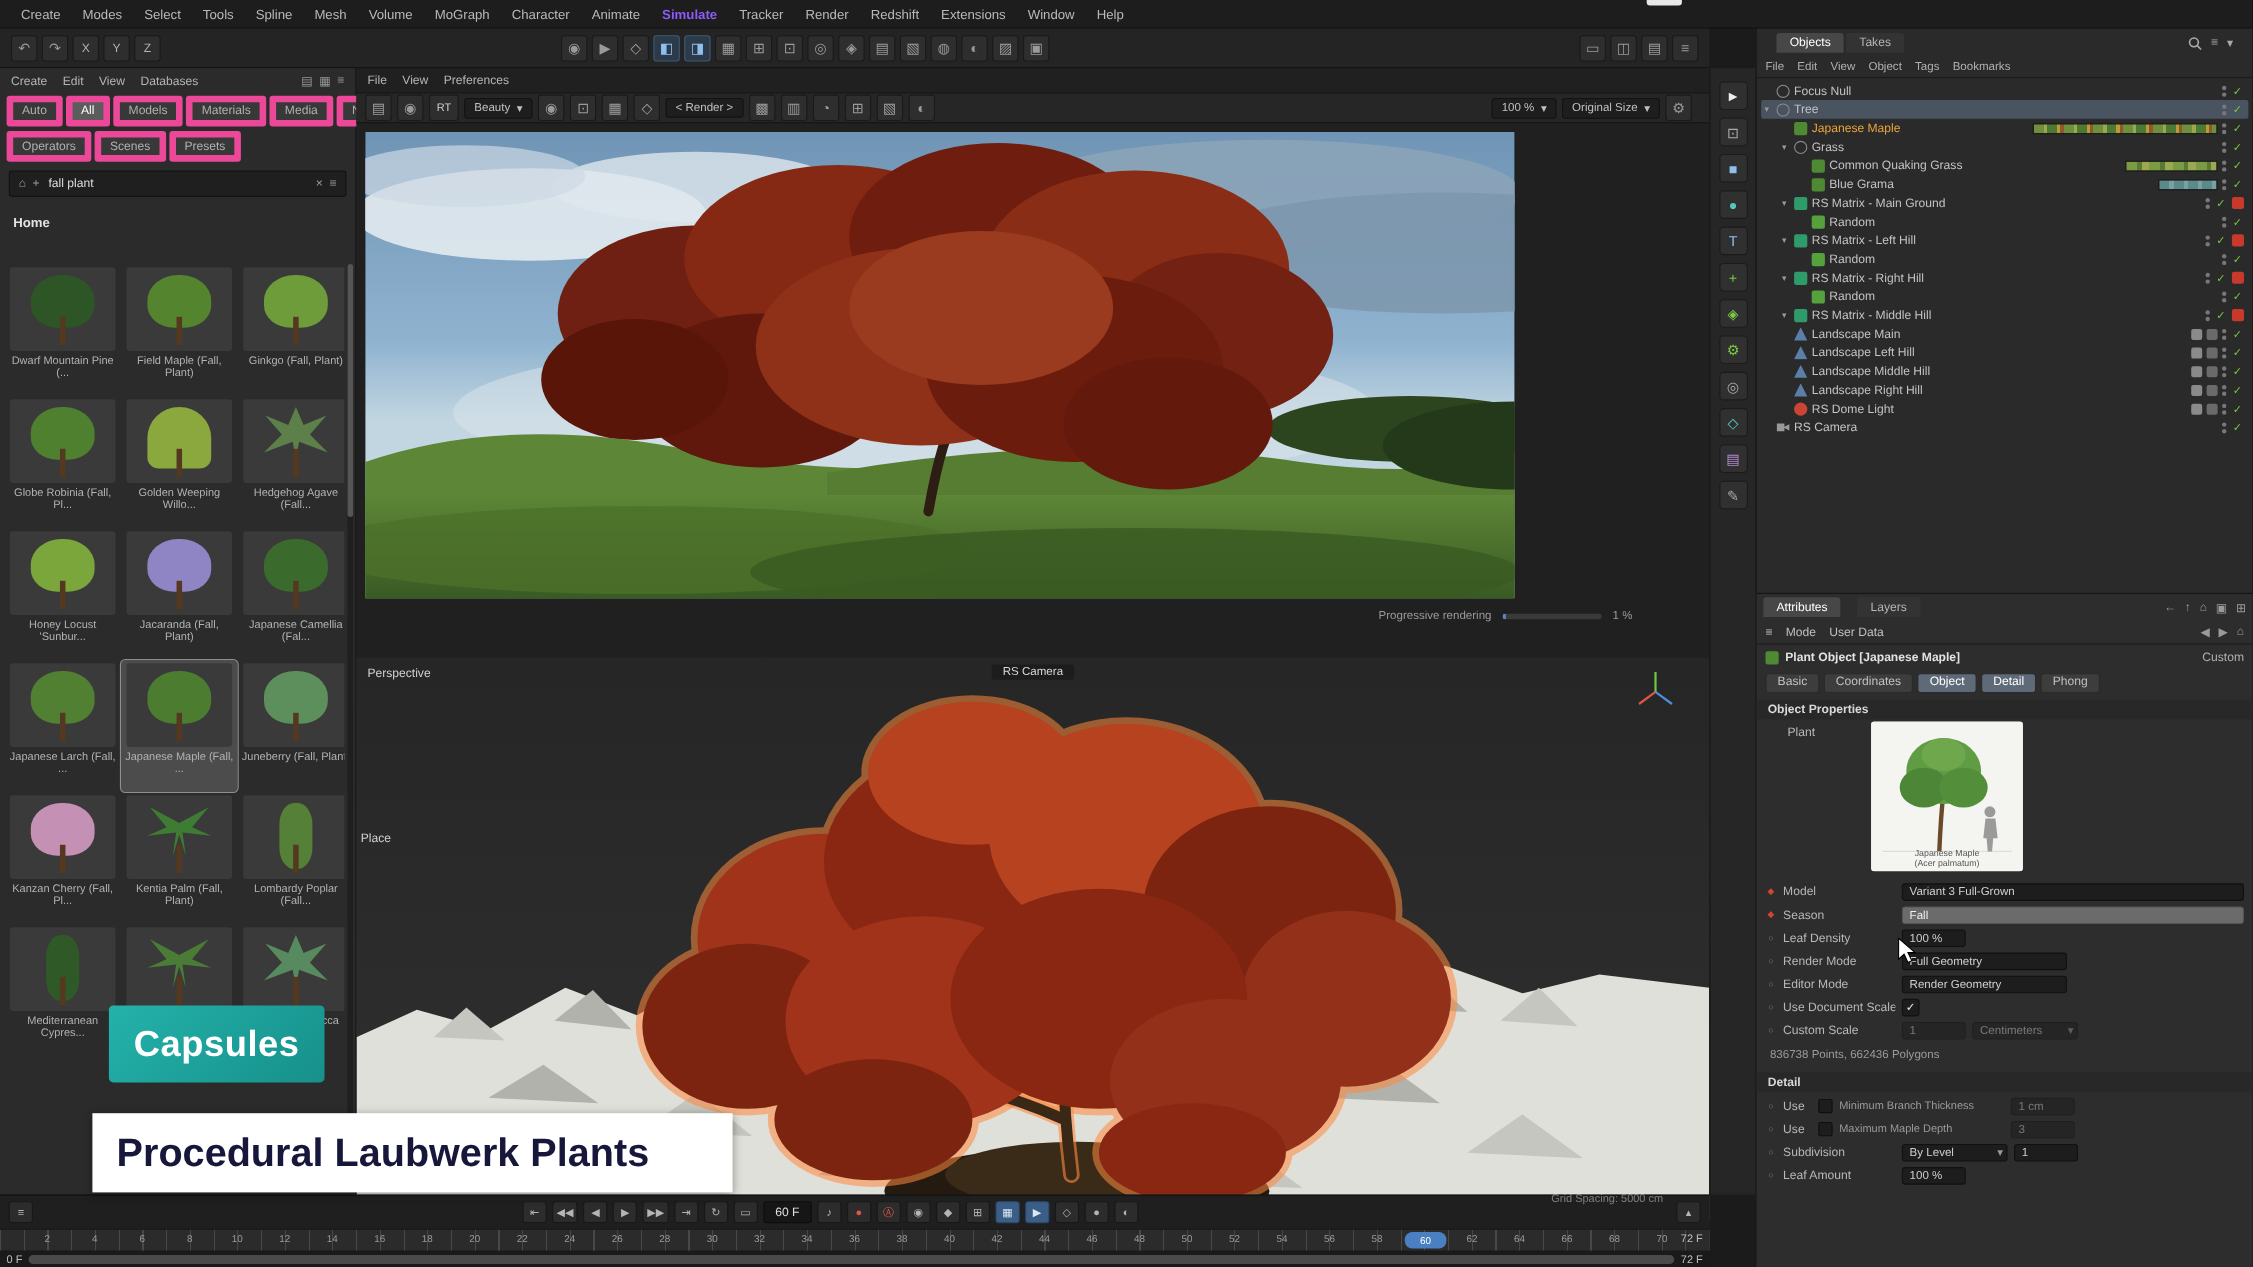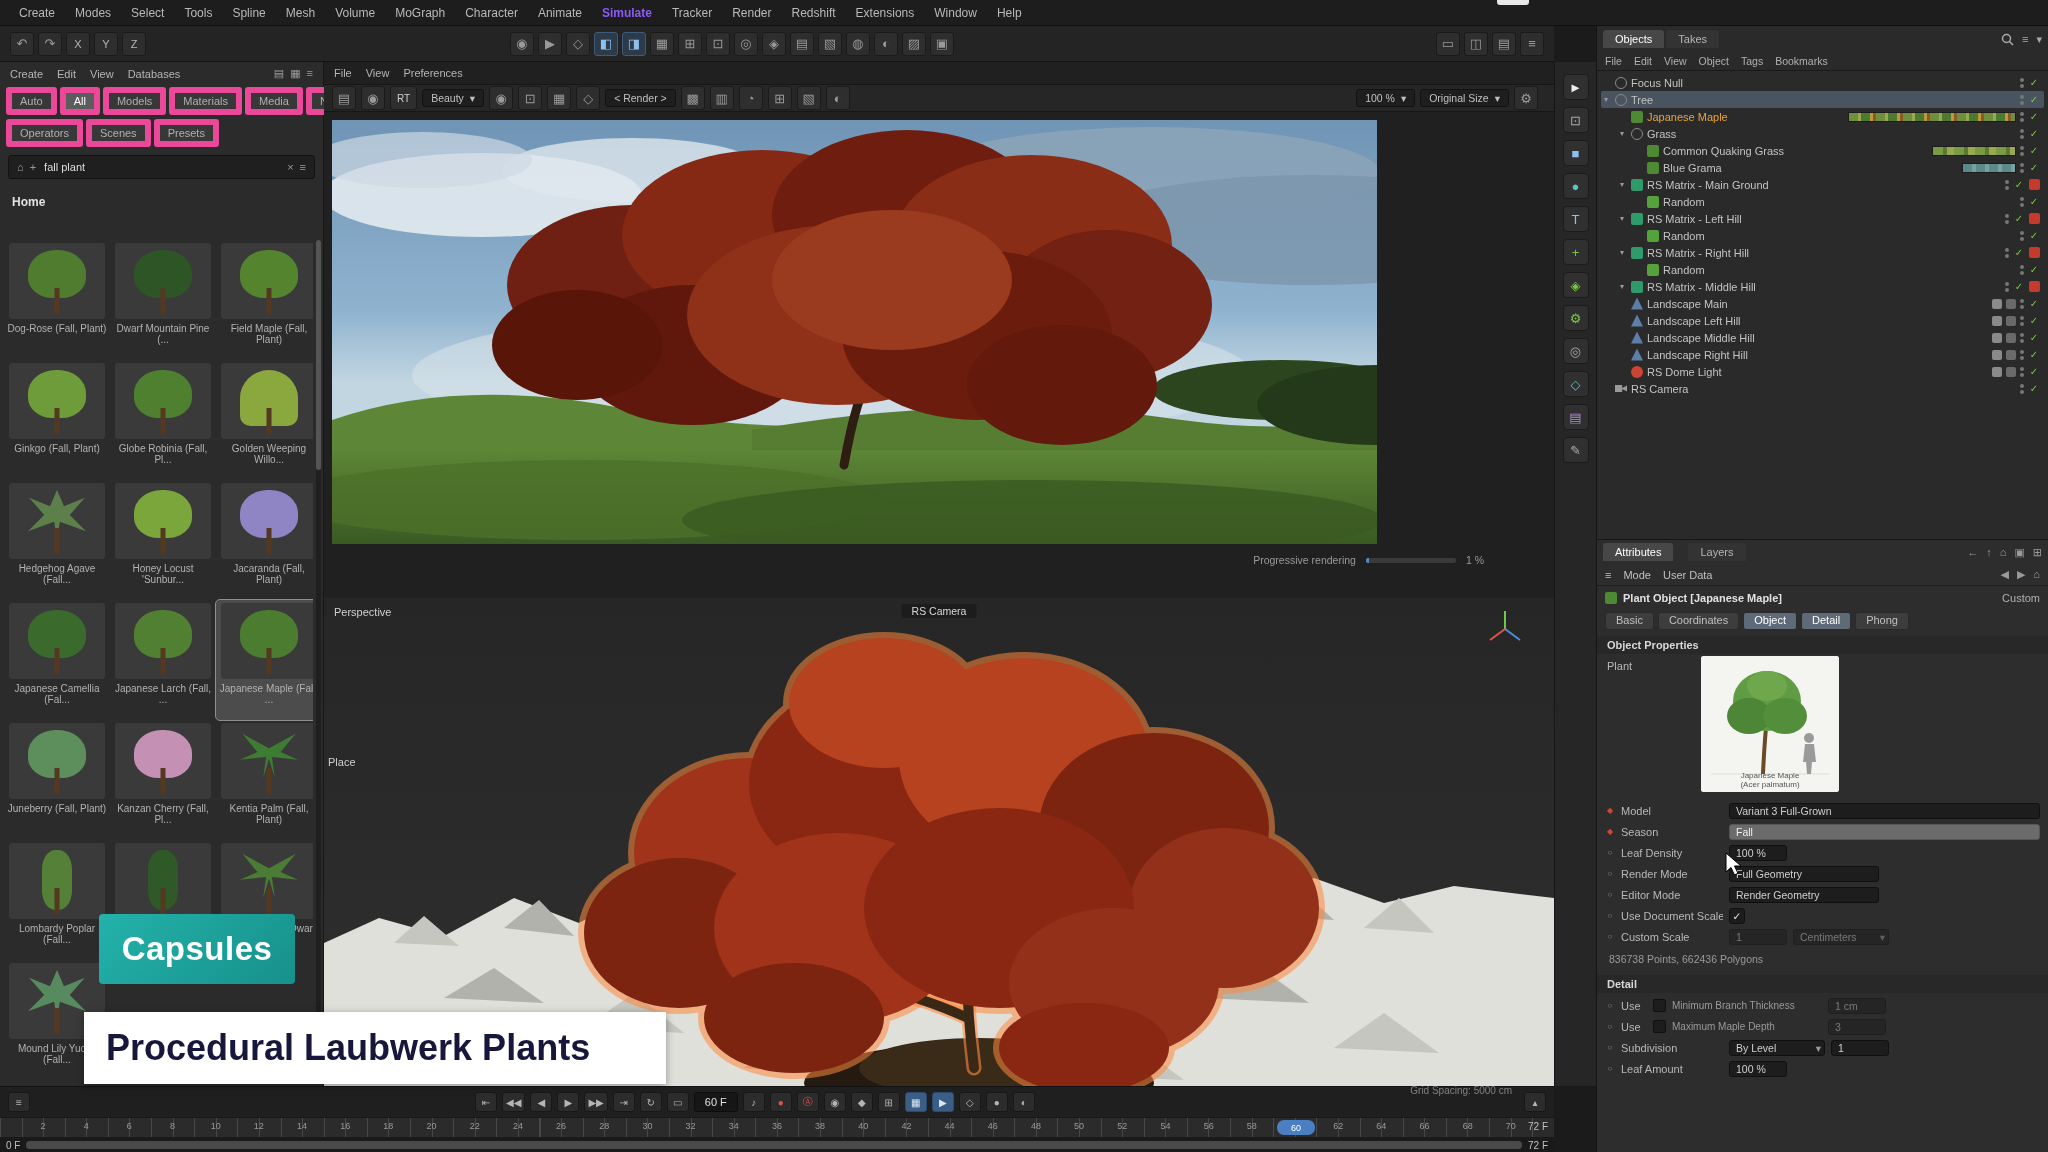--- a/index.html
+++ b/index.html
@@ -79,21 +79,21 @@
   
   .side-strip{position:absolute;left:1554px;top:62px;width:42px;height:1024px;background:#262626;border-left:1px solid #161616;
               display:flex;flex-direction:column;align-items:center;gap:7px;padding-top:12px;}
   .sicon{width:26px;height:26px;display:flex;align-items:center;justify-content:center;font-size:13px;
          color:#aaa;background:#303030;border:1px solid #1b1b1b;border-radius:4px;}
   .sicon.white{color:#eee}.sicon.blue{color:#8ec0ee}.sicon.teal{color:#58c6bd}
   .sicon.green{color:#7ac943}.sicon.purple{color:#b08ad0}
 
   
   .right-panel{position:absolute;left:1596px;top:26px;width:452px;height:1126px;background:#2a2a2a;border-left:1px solid #141414;}
-  .om-tabs{display:flex;gap:2px;padding:4px 6px;align-items:center;}
+  .om-tabs{display:flex;gap:2px;padding:4px 18px;align-items:center;}
   .om-tab{padding:3px 12px;font-size:11px;color:#b5b5b5;background:#333;border-radius:3px 3px 0 0;}
   .om-tab.active{background:#474747;color:#fff;}
   .om-icons{margin-left:auto;display:flex;gap:8px;align-items:center;color:#aaa;}
   .om-menu{display:flex;gap:12px;padding:3px 8px;font-size:10.5px;color:#b0b0b0;border-bottom:1px solid #1a1a1a;}
   .om-tree{padding:3px 4px;}
   .orow{display:flex;align-items:center;height:17px;gap:4px;padding-right:4px;font-size:11px;color:#c3c3c3;}
   .orow .tw{width:10px;font-size:8px;color:#999;text-align:center;flex:none;}
   .oicon{width:12px;height:12px;flex:none;border-radius:2px;display:inline-block;}
   .oicon.nullico{border:1px solid #8a8a8a;border-radius:50%;background:transparent;}
   .oicon.plant{background:#4d8a33;}
@@ -128,21 +128,21 @@
   .attr-nav{margin-left:auto;display:flex;gap:8px;color:#9a9a9a;}
   .attr-mode{display:flex;gap:12px;align-items:center;padding:3px 8px;font-size:11px;color:#c0c0c0;border-bottom:1px solid #1d1d1d;height:22px;}
   .attr-title{display:flex;gap:6px;align-items:center;padding:4px 8px;font-size:11px;font-weight:bold;color:#e2e2e2;height:24px;}
   .attr-title .custom{margin-left:auto;font-weight:normal;color:#b0b0b0;}
   .plant-glyph{width:12px;height:12px;background:#4d8a33;border-radius:2px;flex:none;}
   .abtns{display:flex;gap:4px;padding:2px 8px;height:22px;}
   .abtn{background:#3d3d3d;border:1px solid #2a2a2a;border-radius:3px;padding:1px 10px;font-size:11px;color:#c0c0c0;white-space:nowrap;}
   .abtn.active{background:#5f6a78;color:#fff;}
   .sect{margin:4px 0 2px;padding:3px 10px;background:#282828;font-size:11px;font-weight:bold;color:#d8d8d8;}
   .plant-row{position:relative;height:142px;margin:2px 8px;}
-  .plant-row .albl2{font-size:11px;color:#b8b8b8;position:absolute;left:2px;top:4px;}
+  .plant-row .albl2{font-size:11px;color:#b8b8b8;position:absolute;left:20px;top:4px;}
   .plant-thumb{position:absolute;left:96px;top:0;width:138px;height:136px;background:#f2f2f0;border-radius:3px;overflow:hidden;}
   .plant-cap{position:absolute;left:0;right:0;bottom:3px;text-align:center;font-size:8px;line-height:9px;color:#555;}
   .arows{padding:0 8px;}
   .arow{display:flex;align-items:center;height:21px;gap:6px;font-size:11px;color:#b8b8b8;}
   .mark{width:10px;text-align:center;color:#8a8a8a;font-size:8px;flex:none;}
   .mark.red{color:#d4452f;}
   .albl{width:102px;flex:none;white-space:nowrap;overflow:hidden;}
   .acheck{width:13px;height:13px;background:#1d1d1d;border:1px solid #0f0f0f;border-radius:2px;color:#bbb;
           font-size:9px;display:flex;align-items:center;justify-content:center;flex:none;}
   .acheck:empty{display:none;}
@@ -295,27 +295,20 @@
     <div class="lp-search">
       <span class="sic">⌂</span>
       <span class="sic">+</span>
       <input value="fall plant" style="">
       <span class="sic">×</span>
       <span class="sic">≡</span>
     </div>
     <div class="lp-home">Home</div>
     <div class="asset-grid">
 
-        <div class="tile">
-          <div class="thumb" style="--c: #4f7c2e;">
-            <i class="foliage"></i>
-            <i class="trunkk"></i>
-          </div>
-          <div class="lbl">Dog-Rose (Fall, Plant)</div>
-        </div>
 
         <div class="tile">
           <div class="thumb" style="--c: #2e5526;">
             <i class="foliage"></i>
             <i class="trunkk"></i>
           </div>
           <div class="lbl">Dwarf Mountain Pine (...</div>
         </div>
 
         <div class="tile">

